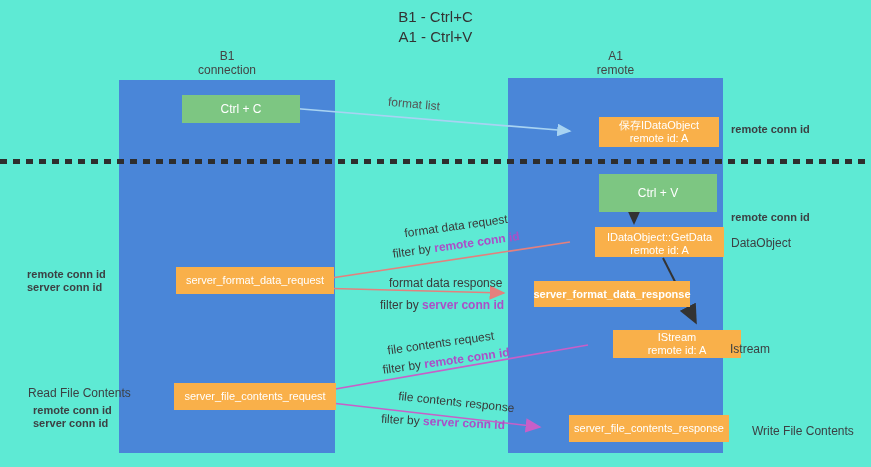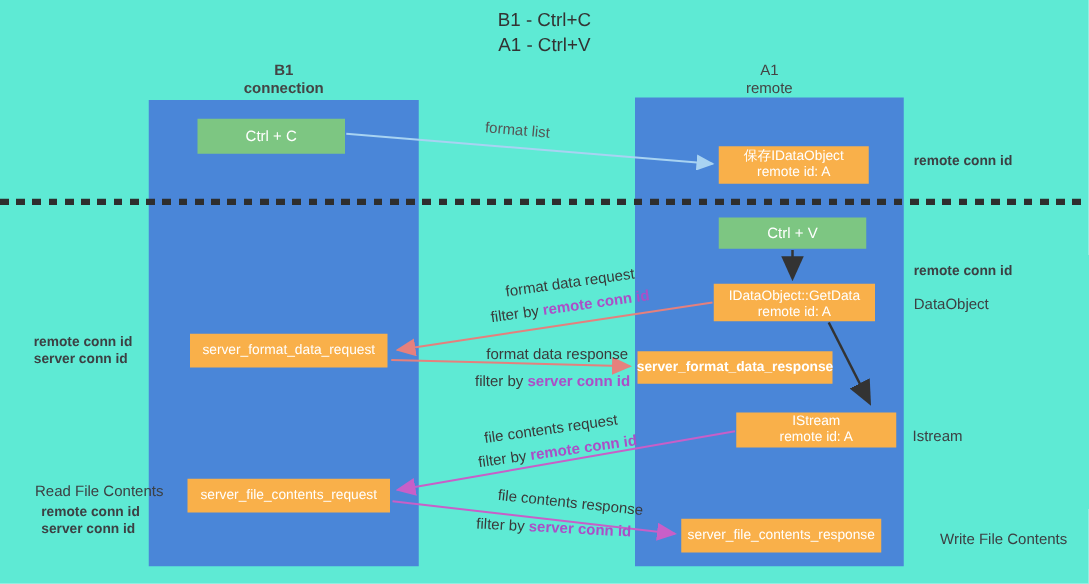--- a/index.html
+++ b/index.html
@@ -8,35 +8,35 @@
   #canvas { position:relative; width:871px; height:467px; overflow:hidden; background:#5eead4; }
 
   .title { position:absolute; top:7px; left:0; width:871px; text-align:center;
            font-size:15px; line-height:20px; color:#333; }
 
   .lane { position:absolute; background:#4a86d8; }
   .lane-left  { left:119px; top:80px; width:216px; height:373px; }
   .lane-right { left:508px; top:78px; width:215px; height:375px; }
 
   .lane-header { position:absolute; text-align:center; font-size:12px; line-height:14px; color:#444; }
-  .lane-header.left  { left:119px; top:49px; width:216px;font-weight:bold; }
+  .lane-header.left  { left:119px; top:49px; width:216px; }
   .lane-header.right { left:508px; top:49px; width:215px; }
 
   .divider { position:absolute; left:0; top:159px; width:871px; height:5px;
              background:repeating-linear-gradient(90deg,#2e2e2e 0 7px,transparent 7px 13px); }
 
   .node { position:absolute; display:flex; flex-direction:column; align-items:center;
           justify-content:center; color:#fff; font-size:11px; line-height:13px;
-          text-align:center; white-space:nowrap; }
+          text-align:center; white-space:nowrap;margin-left:24px; }
   .node.green  { background:#7dc682; font-size:12px; }
   .node.orange { background:#f9b04a; }
 
   .n-ctrlc   { left:158px; top:95px;  width:118px; height:28px; }
   .n-saveobj { left:575px; top:117px; width:120px; height:30px;text-align:right; }
-  .n-ctrlv   { left:575px; top:174px; width:118px; height:25px; }
+  .n-ctrlv   { left:575px; top:174px; width:118px; height:38px; }
   .n-getdata { left:571px; top:227px; width:129px; height:30px;justify-content:flex-end; }
   .n-freq    { left:152px; top:267px; width:158px; height:27px;text-align:right; }
   .n-fresp   { left:510px; top:281px; width:156px; height:26px;font-weight:bold; }
   .n-istream { left:589px; top:330px; width:128px; height:28px; }
   .n-creq    { left:150px; top:383px; width:162px; height:27px; }
   .n-cresp   { left:545px; top:415px; width:160px; height:27px; }
 
   .lbl { position:absolute; font-size:12px; color:#3a3a3a; white-space:nowrap; }
   .hl-purple { color:#ab4fc7; font-weight:bold; }
   .hl-green  { color:#57b957; font-weight:bold; }

